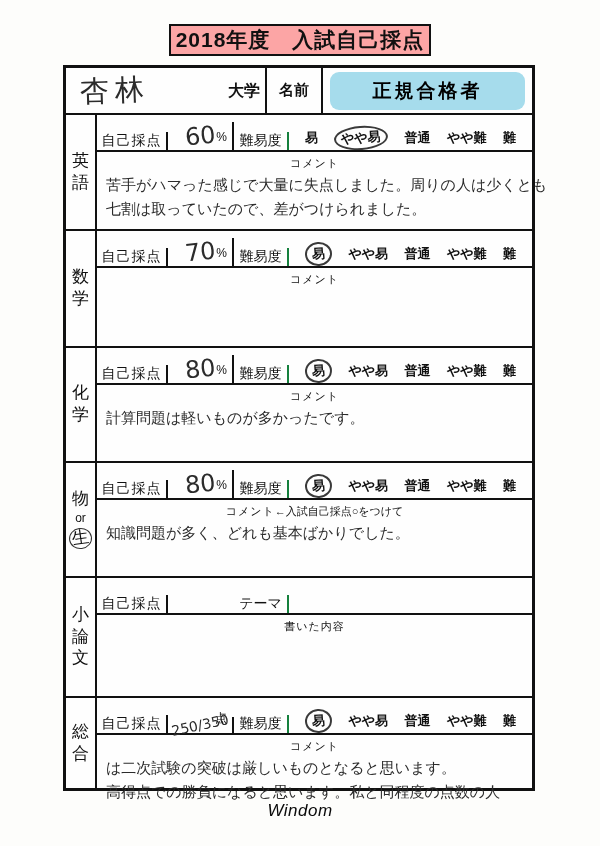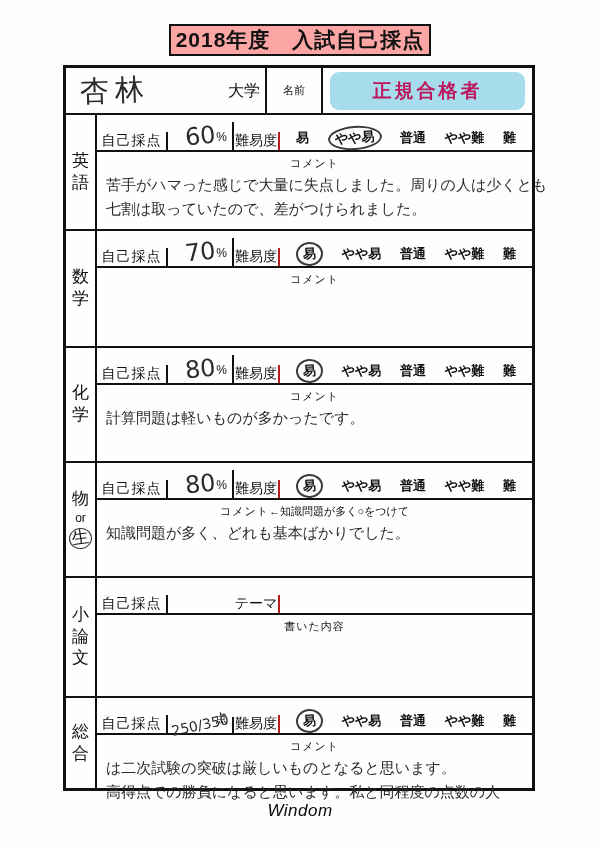--- a/index.html
+++ b/index.html
@@ -14,44 +14,44 @@
     font-weight:bold; font-size:21px; letter-spacing:1px;
   }
   .form {
     position:absolute; left:63px; top:65px; width:472px; box-sizing:border-box;
     border:3px solid #111; background:#fefefe;
   }
   .header-row { display:flex; height:45px; }
   .cell { box-sizing:border-box; }
   .univ { width:201px; border-right:2px solid #111; position:relative; display:flex; align-items:center; }
   .univ-name { font-size:29px; margin-left:14px; transform:rotate(-2deg); letter-spacing:6px; }
-  .univ-suffix { position:absolute; right:5px; top:50%; transform:translateY(-50%); font-size:16px; }
-  .name-lbl { width:56px; border-right:2px solid #111; display:flex; align-items:center; justify-content:center; font-size:11px; }
+  .univ-suffix { position:absolute; right:5px; top:50%; transform:translateY(-50%); font-size:16px;font-weight:bold; }
+  .name-lbl { width:56px; border-right:2px solid #111; display:flex; align-items:center; justify-content:center; font-size:15px;font-weight:bold; }
   .name-val { flex:1; display:flex; align-items:center; justify-content:center; padding:0 7px; }
   .highlight {
     width:100%; text-align:center; border-radius:9px; font-weight:bold;
-    font-size:19px; padding:6px 0; letter-spacing:3px; color:#be185d;
+    font-size:19px; padding:6px 0; letter-spacing:3px; color:#000000;
   }
   .row { display:flex; border-top:2px solid #111; box-sizing:border-box; }
   .subj {
     width:31px; border-right:2px solid #111; box-sizing:border-box;
     display:flex; flex-direction:column; align-items:center; justify-content:center;
     gap:3px; font-size:17px; line-height:1.1; text-align:center;
   }
   .subj-char.latin { font-size:12px; }
   .subj-circle { border:1.5px solid #333; border-radius:50%; padding:0 2px; transform:rotate(-8deg); }
   .row-main { flex:1; display:flex; flex-direction:column; min-width:0; }
   .score-line { display:flex; height:37px; border-bottom:2px solid #111; box-sizing:border-box; flex-shrink:0;align-items:flex-end; }
   .c { box-sizing:border-box; }
   .lbl-self { width:71px; border-right:2px solid #111; display:flex; align-items:center; justify-content:center; font-size:14px; letter-spacing:1px; }
   .score-val { width:66px; border-right:2px solid #111; position:relative; display:flex; align-items:center; justify-content:center; }
   .score { font-size:24px; transform:rotate(-6deg); }
   .score.frac { font-size:14px; transform:rotate(-12deg); letter-spacing:0; }
   .unit { position:absolute; right:5px; bottom:6px; font-size:12px; }
-  .lbl-diff { width:46px; border-right:2px solid #b91c1c; display:flex; align-items:center; justify-content:center; font-size:14px; }
+  .lbl-diff { width:55px; border-right:2px solid #15803d; display:flex; align-items:center; justify-content:center; font-size:14px; }
   .options { flex:1; display:flex; align-items:center; justify-content:space-between; padding:0 16px; font-size:13px; font-weight:600; }
   .opt { white-space:nowrap; }
   .opt.circled { border:2px solid #3a3a3a; border-radius:50%; padding:1px 5px; transform:rotate(-4deg); }
   .comment { flex:1; padding:4px 9px 2px 9px; position:relative; min-height:0; }
   .comment-head { display:flex; justify-content:center; align-items:flex-start; }
   .clabel { font-size:11px; letter-spacing:1px; }
   .note { font-size:11px; }
   .clines { margin-top:2px; }
   .cline { font-size:15px; line-height:1.6; white-space:nowrap; }
   .hand { font-family:"DejaVu Sans", sans-serif; color:#2b2b2b; }
@@ -196,21 +196,21 @@
               <span class="opt circled">易</span>
               <span class="opt">やや易</span>
               <span class="opt">普通</span>
               <span class="opt">やや難</span>
               <span class="opt">難</span>
             </div>
       </div>
       <div class="comment">
         <div class="comment-head">
           <span class="clabel">コメント</span>
-          <span class="note">←知識問題が多く○をつけて</span>
+          <span class="note">←入試自己採点○をつけて</span>
         </div>
         <div class="clines">
               <div class="cline hand">知識問題が多く、どれも基本ばかりでした。</div>
             </div>
       </div>
     </div>
   </div>
 
   <div class="row" style="height: 120px;">
     <div class="subj">

